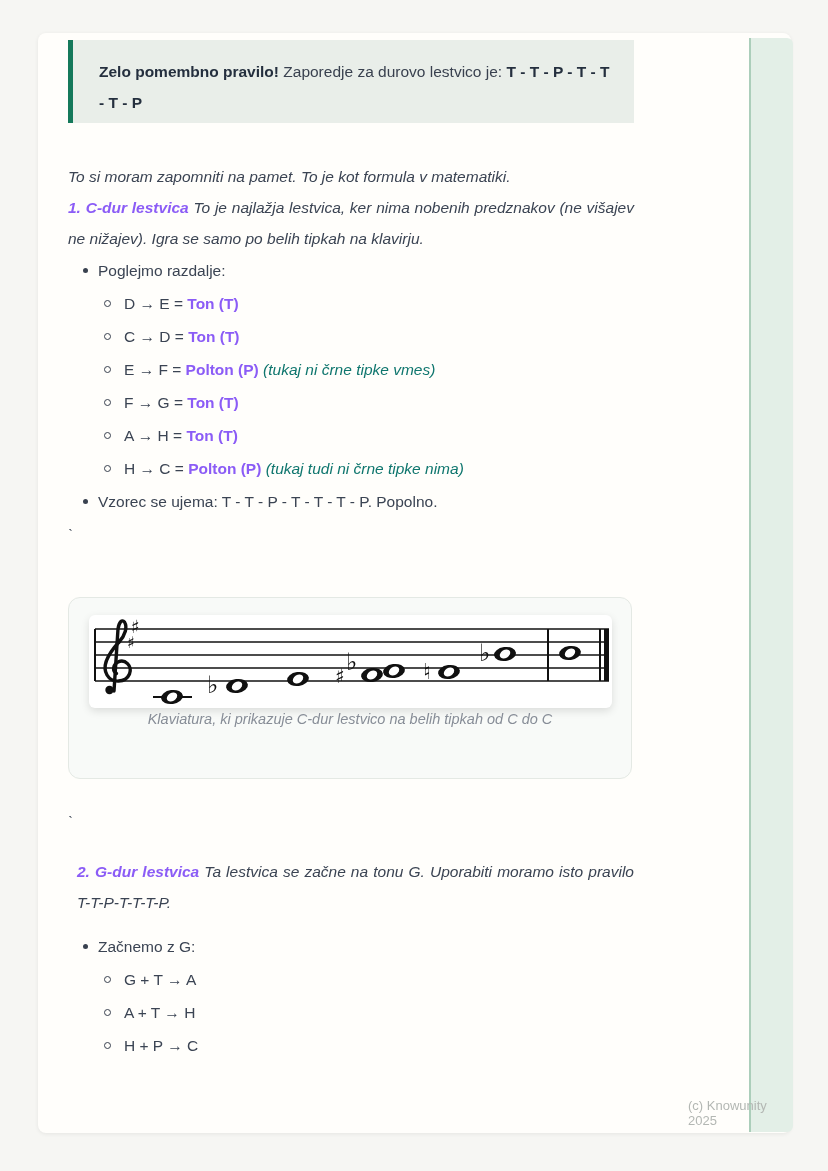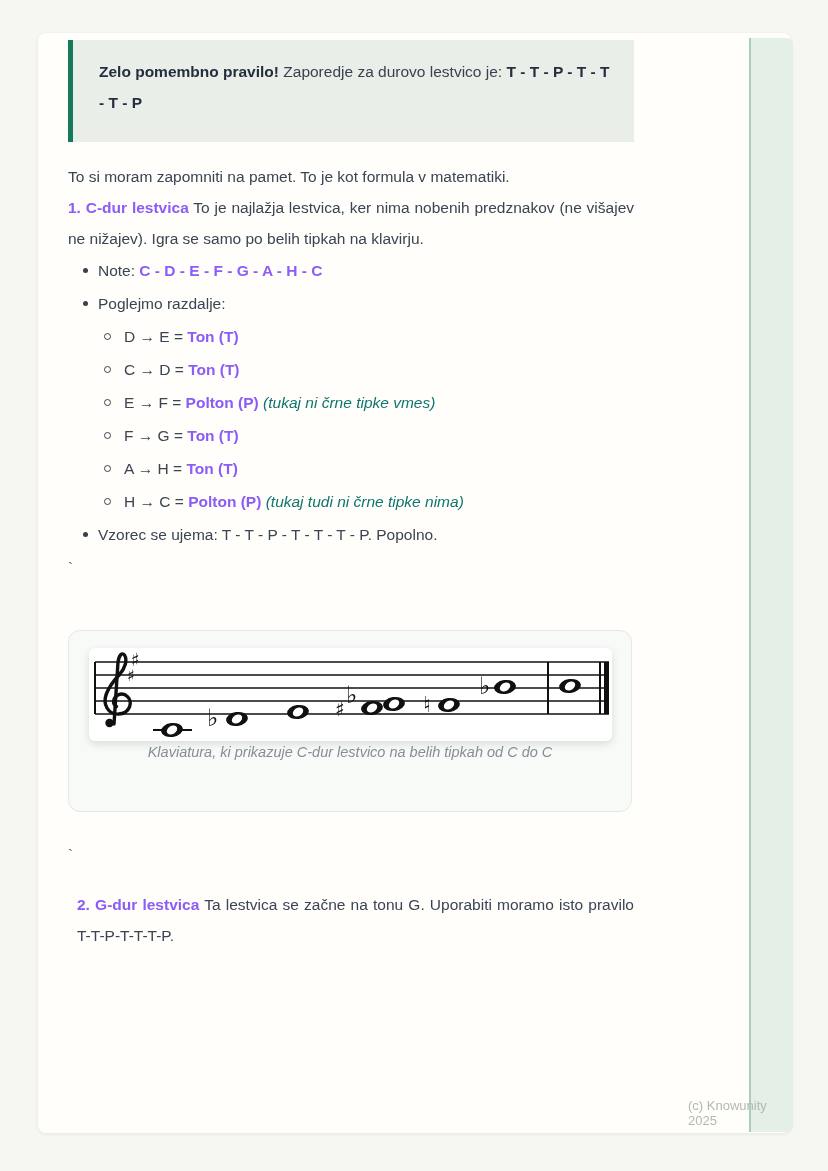--- a/index.html
+++ b/index.html
@@ -16,29 +16,29 @@
     box-shadow:0 1px 4px rgba(0,0,0,.07);
   }
   .stripe{
     position:absolute;left:749px;top:38px;width:42px;height:1094px;
     background:#e3efe7;border-left:2px solid #abceba;
     border-radius:0 6px 6px 0;
   }
   .callout{
     position:absolute;left:68px;top:40px;width:566px;box-sizing:border-box;
     background:#e9eee9;border-left:5px solid #15795b;
-    padding:16px 24px 24px 26px;
+    padding:16px 24px 5px 26px;
     font-size:15.5px;line-height:31px;color:#39414f;
   }
   .callout b{color:#242f3e;}
   .content{
     position:absolute;left:68px;top:161px;width:566px;
     font-size:15.5px;line-height:31px;
   }
-  .content p{margin:0;}
+  .content p{margin:0;font-style:italic;}
   p.just{text-align:justify;}
   b,strong{font-weight:700;color:#8b5cf6;}
   em.note{font-style:italic;color:#0f766e;font-weight:400;}
   ul{list-style:none;margin:0;padding:0;}
   li{position:relative;line-height:33px;}
   ul.l1 > li{padding-left:30px;}
   ul.l1 > li::before{
     content:"";position:absolute;left:15px;top:14px;width:5px;height:5px;
     border-radius:50%;background:#39414f;
   }
@@ -81,21 +81,20 @@
   <span><b>Zelo pomembno pravilo!</b><span> Zaporedje za durovo lestvico je: </span><b>T - T - P - T - T - T - P</b></span>
 </aside>
 
 <main class="content">
 
   <p class="memo">To si moram zapomniti na pamet. To je kot formula v matematiki.</p>
 
   <p class="just"><b>1. C-dur lestvica</b><span> To je najlažja lestvica, ker nima nobenih predznakov (ne višajev ne nižajev). Igra se samo po belih tipkah na klavirju.</span></p>
 
   <ul class="l1">
-    <li><span>Note: </span><b>C - D - E - F - G - A - H - C</b></li>
     <li>
       <span>Poglejmo razdalje:</span>
       <ul class="l2" style="margin-left:-30px;">
         <li><span>D → E = </span><b>Ton (T)</b><em class="note"></em></li>
         <li><span>C → D = </span><b>Ton (T)</b><em class="note"></em></li>
         <li><span>E → F = </span><b>Polton (P)</b><em class="note"> (tukaj ni črne tipke vmes)</em></li>
         <li><span>F → G = </span><b>Ton (T)</b><em class="note"></em></li>
         <li><span>A → H = </span><b>Ton (T)</b><em class="note"></em></li>
         <li><span>H → C = </span><b>Polton (P)</b><em class="note"> (tukaj tudi ni črne tipke nima)</em></li>
       </ul>
@@ -180,16 +179,26 @@
         </g>
       </svg>
     </div>
     <figcaption>Klaviatura, ki prikazuje C-dur lestvico na belih tipkah od C do C</figcaption>
   </figure>
 
   <p class="tick tick2">`</p>
 
   <p class="just sec2"><b>2. G-dur lestvica</b><span> Ta lestvica se začne na tonu G. Uporabiti moramo isto pravilo T-T-P-T-T-T-P.</span></p>
 
+  <ul class="l1 g-list">
+    <li>
+      <span>Začnemo z G:</span>
+      <ul class="l2" style="margin-left:-30px;">
+        <li><span>G + T → A</span></li>
+        <li><span>A + T → H</span></li>
+        <li><span>H + P → C</span></li>
+      </ul>
+    </li>
+  </ul>
 
 </main>
 
 <div class="footer">(c) Knowunity 2025</div>
 
 </body></html>

